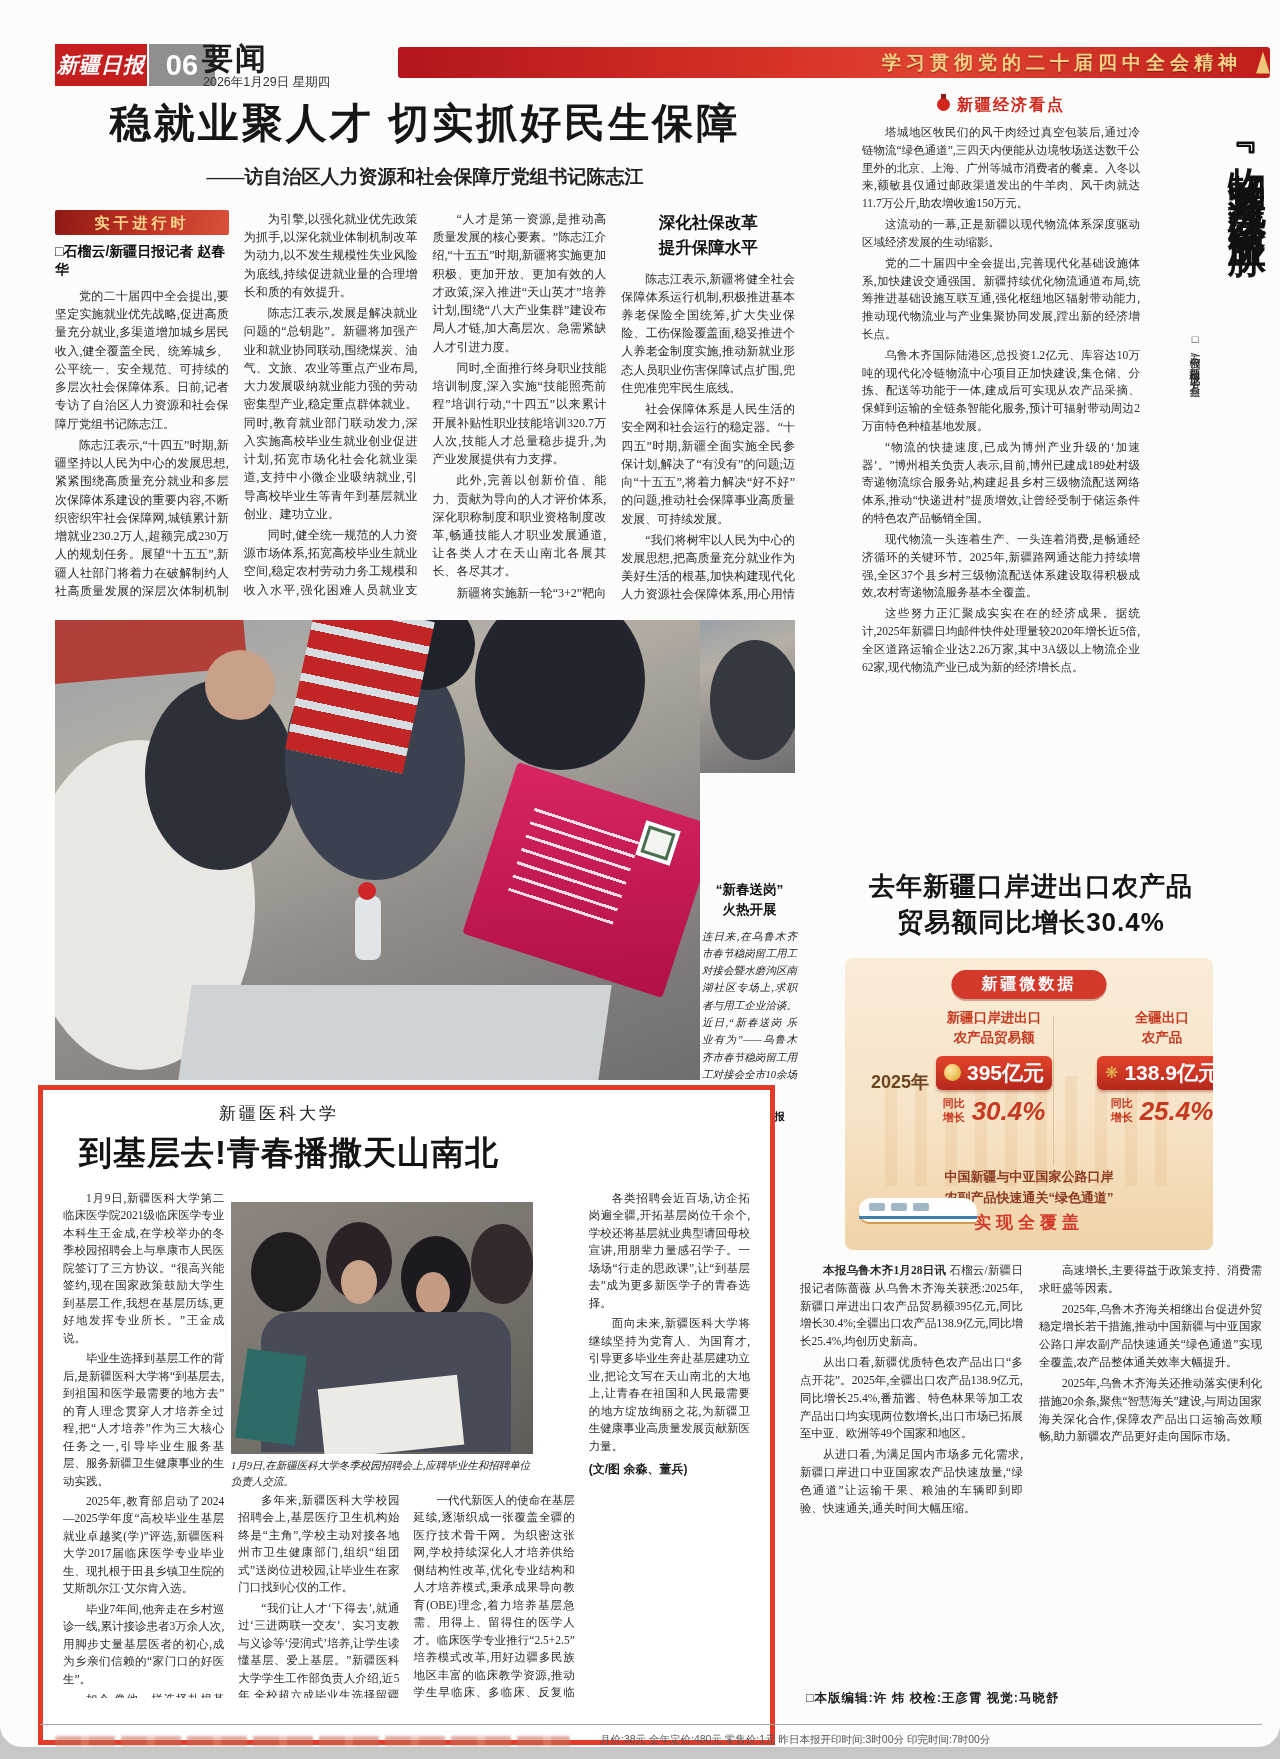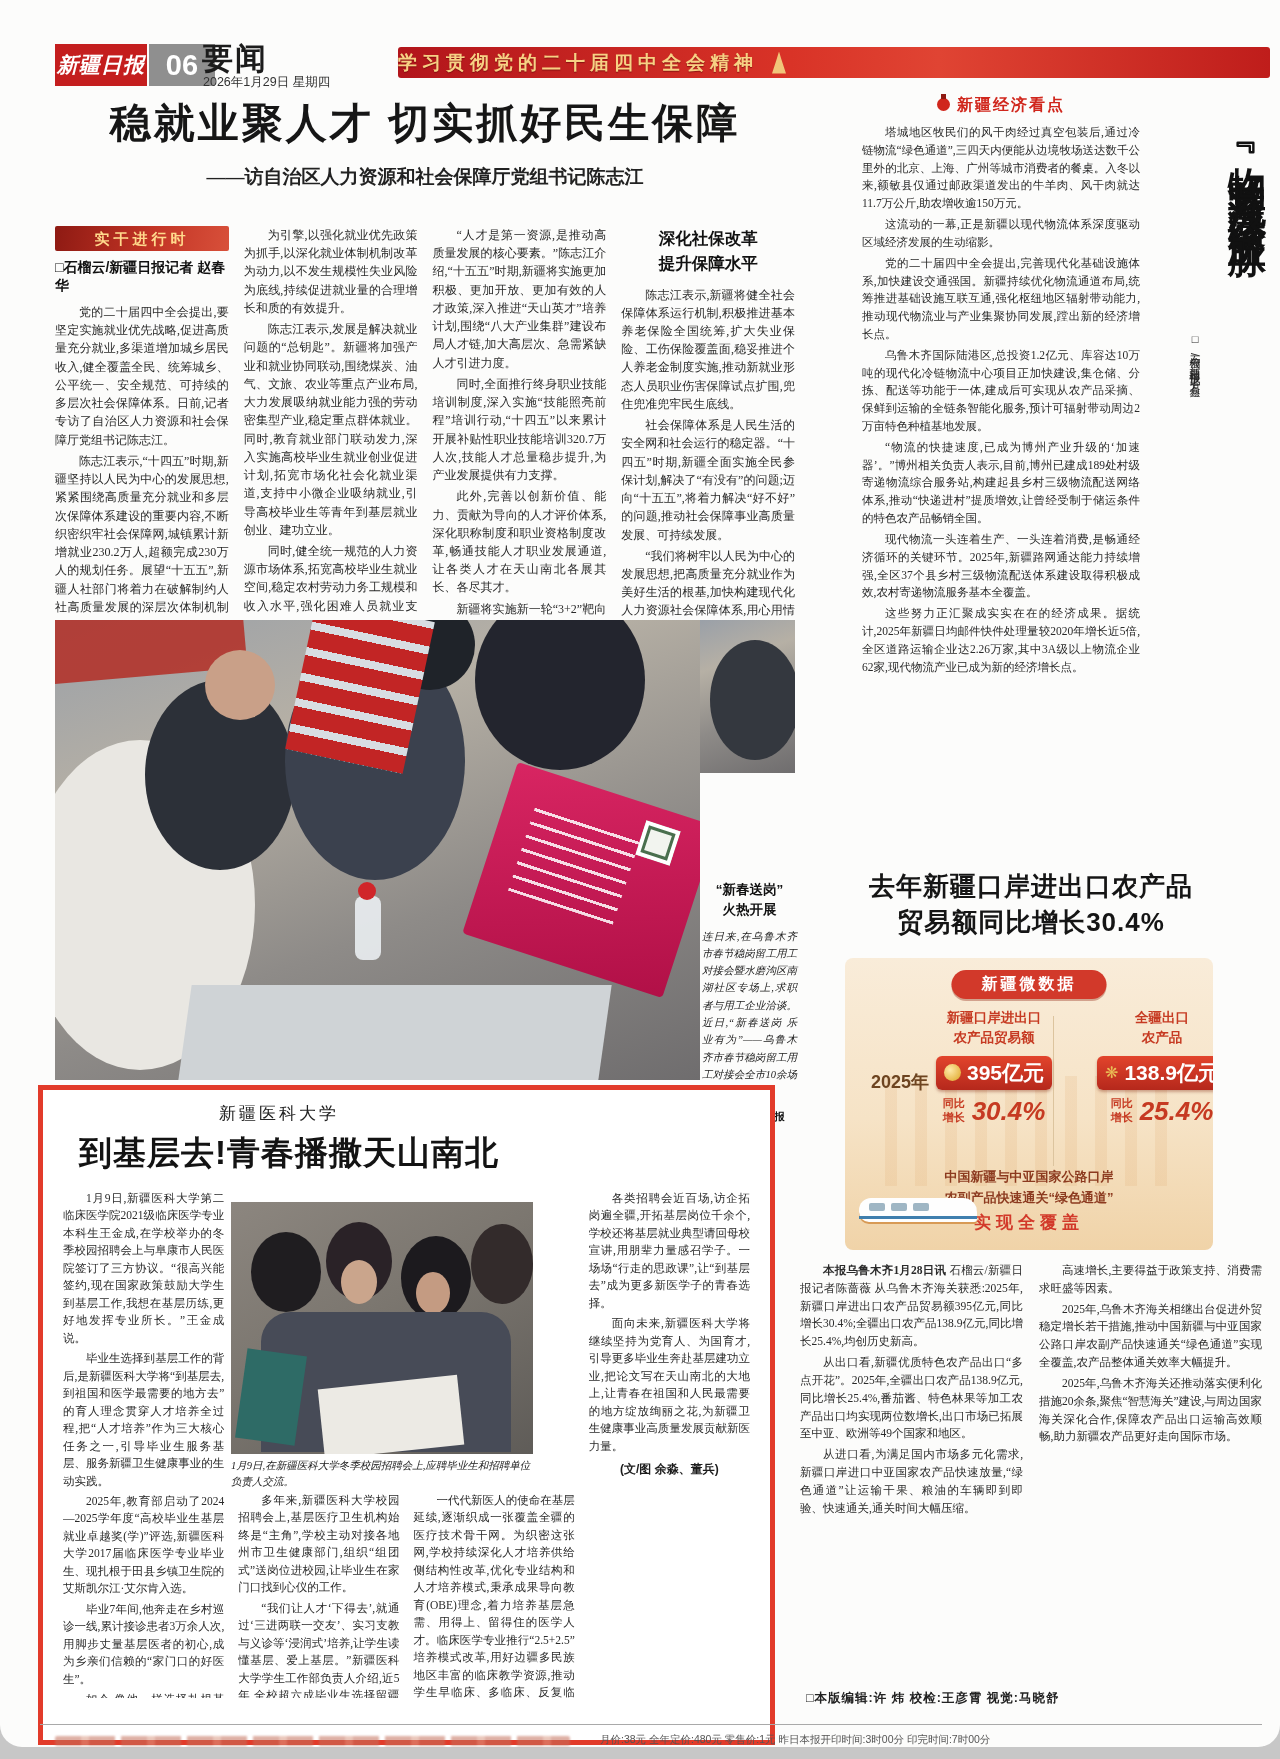--- a/index.html
+++ b/index.html
@@ -11,30 +11,30 @@
 
   
   .logo-box{left:55px;top:44px;width:92px;height:42px;background:#c41e1e;color:#fff;
             font-style:italic;font-weight:900;font-size:21px;line-height:42px;text-align:center;letter-spacing:1px;}
   .pagenum-box{left:149px;top:44px;width:66px;height:42px;background:#8f8f8f;color:#fff;
                font-weight:800;font-size:29px;line-height:42px;text-align:center;}
   .section-name{left:202px;top:38px;font-size:31px;font-weight:900;letter-spacing:2px;}
   .edition-date{left:203px;top:74px;font-size:12.5px;color:#333;}
   .top-banner{left:398px;top:47px;width:872px;height:31px;border-radius:3px;
               background:linear-gradient(90deg,#b2151b,#d93327 45%,#e04433 62%,#bf1d1b);
-              display:flex;align-items:center;justify-content:flex-start;}
+              display:flex;align-items:center;justify-content:flex-end;}
   .top-banner .txt{color:#f7d184;font-size:19px;font-weight:800;letter-spacing:5px;text-shadow:0 1px 1px rgba(80,0,0,.5);}
   .statue{width:14px;height:22px;margin-left:14px;background:#f2cd7e;opacity:.95;
           clip-path:polygon(50% 0,68% 38%,100% 100%,0 100%,32% 38%);}
 
   
   .lead{left:55px;top:96px;width:740px;}
   .lead h1{margin:0;font-size:41px;font-weight:900;letter-spacing:3px;text-align:center;color:#161616;}
   .lead .deck{margin-top:13px;font-size:19px;font-weight:700;text-align:center;color:#222;}
-  .lead-cols{display:flex;gap:15px;margin-top:36px;height:392px;overflow:hidden;}
+  .lead-cols{display:flex;gap:15px;margin-top:20px;height:392px;overflow:hidden;}
   .lead-cols .col{flex:1;min-width:0;}
   .bp{margin:0 0 3px;text-indent:2em;text-align:justify;font-size:12px;line-height:1.52;color:#2a2a2a;
       font-family:"Liberation Serif","DejaVu Serif",serif;}
   .kicker-banner{height:25px;line-height:25px;text-align:center;border-radius:2px;margin-bottom:8px;
                  background:linear-gradient(100deg,#8e1a13,#c23425 55%,#d8503a);
                  color:#ffd98c;font-size:15px;font-weight:800;letter-spacing:4px;}
   .byline{font-size:14px;font-weight:800;margin:0 0 8px;color:#111;}
   .subhead{font-size:16.5px;font-weight:800;text-align:center;line-height:1.5;margin:12px 0 10px;color:#111;}
 
   
@@ -100,21 +100,21 @@
   .med-kicker{width:380px;margin-left:26px;text-align:center;font-size:17px;color:#222;letter-spacing:3px;}
   .med-head{margin:6px 0 14px 16px;font-size:33px;font-weight:900;letter-spacing:1px;color:#131313;}
   .med-cols{display:flex;gap:14px;height:508px;overflow:hidden;}
   .med-cols .col{flex:1;min-width:0;}
   .med-cols .bp{font-size:11.5px;line-height:1.52;}
   .pad-top{padding-top:302px;}
   .medphoto{position:absolute;left:188px;top:112px;width:302px;height:252px;
             background:linear-gradient(150deg,#8c867f,#7b766f 45%,#5f5c58);overflow:hidden;}
   .medcapt{position:absolute;left:188px;top:368px;width:302px;font-size:10.5px;font-style:italic;line-height:1.5;color:#222;
            font-family:"Liberation Serif","DejaVu Serif",serif;}
-  .sig{text-align:center;font-weight:900;font-size:12px;margin-top:6px;font-style:normal;}
+  .sig{text-align:left;font-weight:900;font-size:12px;margin-top:6px;font-style:normal;}
 
   
   .editors{left:806px;top:1690px;width:460px;font-size:12.5px;font-weight:800;color:#222;letter-spacing:1px;}
   .foot-rule{left:40px;top:1724px;width:1222px;height:1px;background:#a9a9a9;}
   .tiny-red{left:55px;top:1736px;width:515px;height:10px;border-radius:2px;opacity:.55;filter:blur(1px);
             background:repeating-linear-gradient(90deg,#c4705c 0 26px,#d99a84 26px 34px,#c4705c 34px 60px,transparent 60px 66px);}
   .tiny-print{left:600px;top:1733px;width:670px;font-size:10.5px;color:#555;}
 </style>
 </head>
 <body>

